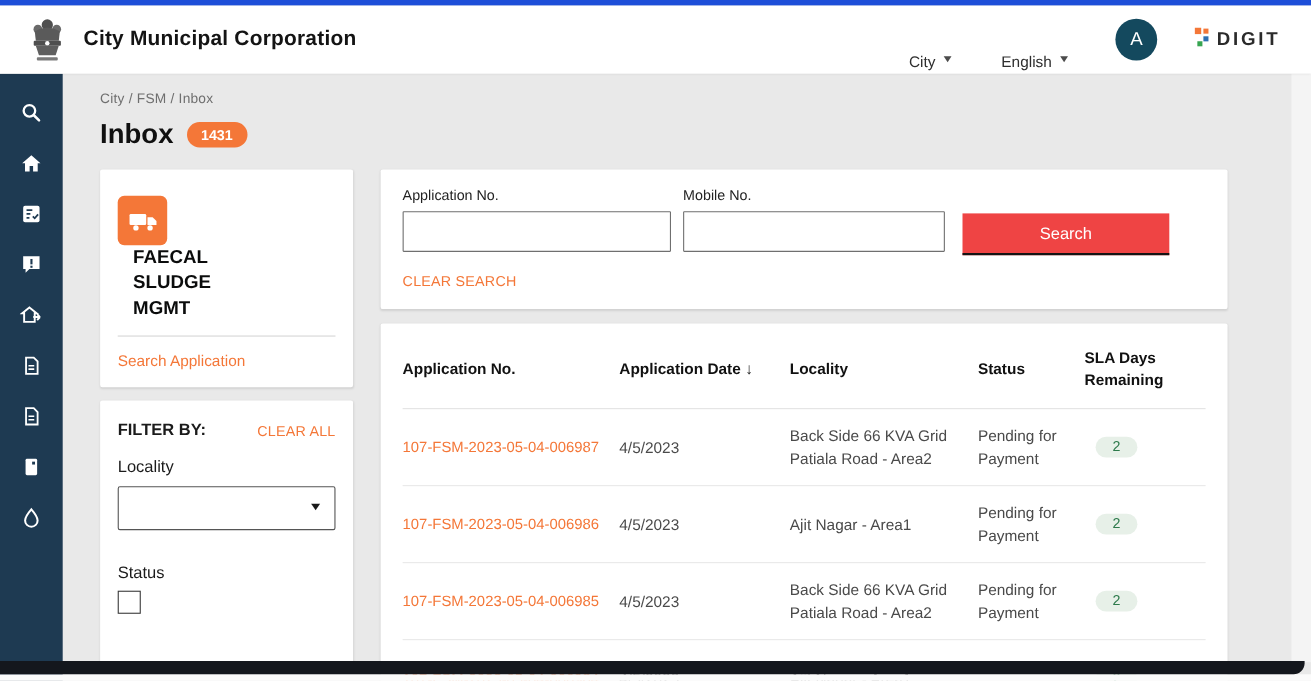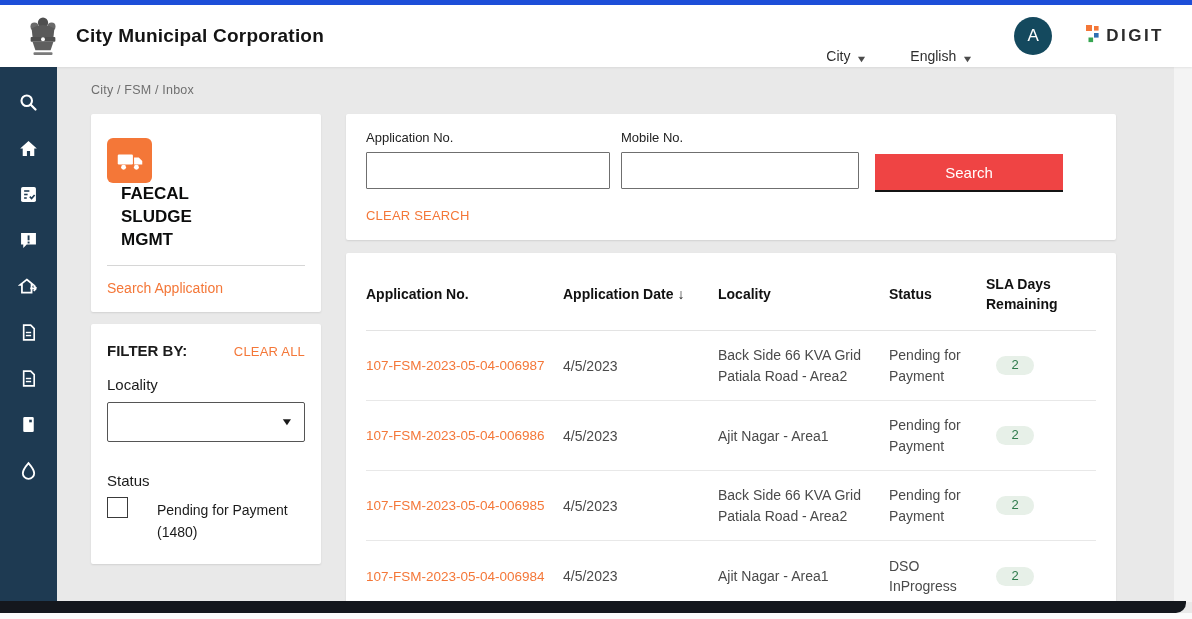--- a/index.html
+++ b/index.html
@@ -11,21 +11,21 @@
   }
   
   .topbar {
     position:absolute; left:0; top:0; right:0; height:62px; background:#fff;
     display:flex; align-items:center; padding:0 28px 0 24px; z-index:5;
     box-shadow:0 1px 2px rgba(0,0,0,.07);
   }
   .emblem { width:38px; height:44px; margin-right:14px; }
   .app-title { font-size:19px; font-weight:700; color:#141414; letter-spacing:.2px; }
   .topbar-right { margin-left:auto; display:flex; align-items:center; }
-  .tb-dd { display:flex; align-items:flex-end; font-size:14px; color:#2e2e2e; cursor:pointer;margin-top:40px; }
+  .tb-dd { display:flex; align-items:flex-start; font-size:14px; color:#2e2e2e; cursor:pointer;margin-top:40px; }
   .tb-dd .caret { font-size:9px; color:#4c4c4c; margin-left:7px; transform:scaleX(1.35); }
   .dd-city { margin-right:44px; }
   .dd-lang { margin-right:42px; }
   .avatar {
     width:38px; height:38px; border-radius:50%; background:#14495e; color:#fff;
     display:flex; align-items:center; justify-content:center; font-size:17px;
     margin-right:34px; cursor:pointer;
   }
   .digit-logo { display:flex; align-items:center; }
   .digit-mark { margin-right:5px; }
@@ -223,20 +223,24 @@
     <div class="side-icon">
       <svg viewBox="0 0 24 24">
           <path d="M12 3.5 C12 3.5 5.5 11 5.5 15 a6.5 6.5 0 0 0 13 0 C18.5 11 12 3.5 12 3.5 Z" fill="none" stroke="#fff" stroke-width="2.1"></path>
         </svg>
     </div>
   </div>
 
   <div class="content">
     <div class="breadcrumb">City / FSM / Inbox</div>
 
+    <div class="title-row">
+      <span class="page-title">Inbox</span>
+      <span class="count-badge">1431</span>
+    </div>
 
     <div class="cards-row">
 
       <div class="left-col">
         <div class="card module-card">
           <div class="module-head">
             <div class="module-icon">
               <svg viewBox="0 0 24 24" fill="#fff">
                   <rect x="1.5" y="6.5" width="13" height="8.5" rx="1"></rect>
                   <path d="M15.5 9 h4 l3 3 v3 h-7 z"></path>
@@ -256,21 +260,20 @@
             <span class="clear-all">CLEAR ALL</span>
           </div>
           <div class="field-label">Locality</div>
           <div class="select-box">
             <span></span>
             <span class="caret">▼</span>
           </div>
           <div class="field-label status-label">Status</div>
           <div class="checkbox-row">
             <span class="checkbox"></span>
-            <span class="checkbox-label">Pending for Payment (1480)</span>
           </div>
         </div>
       </div>
 
       <div class="right-col">
         <div class="card search-card">
           <div class="search-fields">
             <div class="sf-group">
               <div class="sf-label">Application No.</div>
               <input class="sf-input sf-app" type="text" value="" style="">

